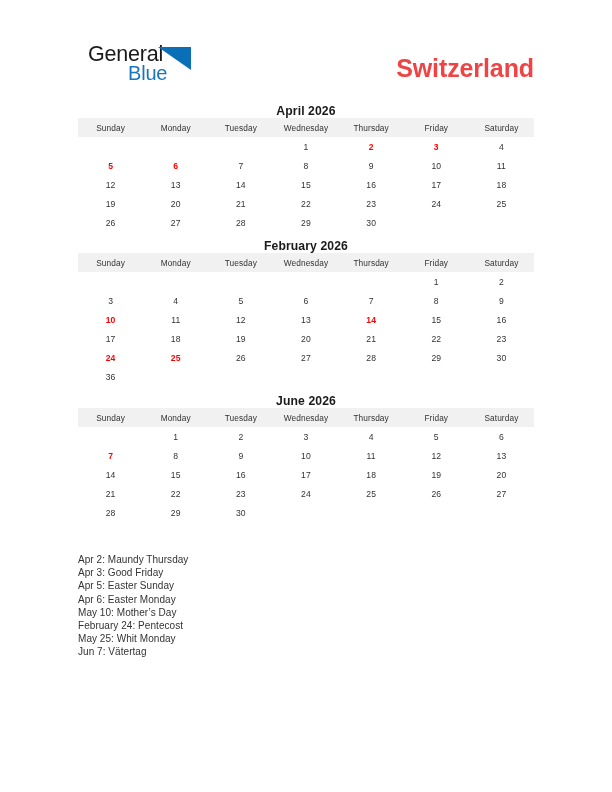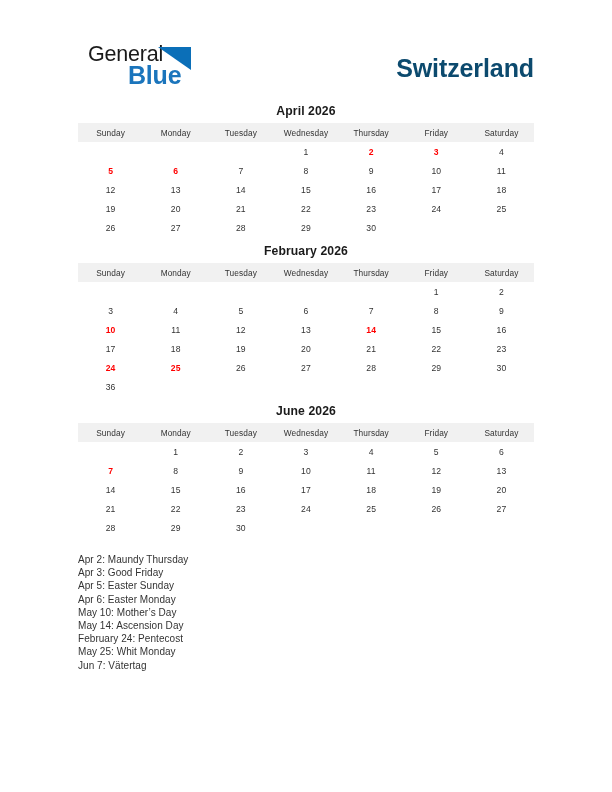--- a/index.html
+++ b/index.html
@@ -38,62 +38,61 @@
     font-size: 21.5px;
     letter-spacing: -0.2px;
     color: #1a1a1a;
     font-weight: normal;
     line-height: 1;
   }
   .logo-blue {
     position: absolute;
     left: 40px;
     top: 19px;
-    font-size: 25px;
+    font-size: 20px;
     letter-spacing: -0.2px;
     color: #1b75bc;
-    font-weight: bold;
+    font-weight: normal;
     line-height: 1;
     text-align: right;
   }
   .logo-triangle {
     position: absolute;
     left: 70px;
     top: 3px;
     width: 33px;
     height: 23px;
   }
   .page-title {
     position: absolute;
     right: 78px;
     top: 12px;
     font-size: 25px;
     font-weight: bold;
-    color: #0c4a6e;
+    color: #ef4444;
     letter-spacing: -0.1px;
     white-space: nowrap;
   }
 
   
   .calendars {
     position: absolute;
     left: 78px;
     top: 104px;
     width: 456px;
   }
   .month-block {
     width: 456px;
     margin-bottom: 7px;
   }
   .month-title {
     text-align: center;
     font-size: 12.2px;
     font-weight: bold;
     color: #1a1a1a;
-    padding-bottom: 5px;
     letter-spacing: 0.1px;
   }
   table.cal {
     border-collapse: collapse;
     width: 456px;
     table-layout: fixed;
   }
   table.cal th {
     background: #f1f1f1;
     font-size: 8.3px;
@@ -353,17 +352,16 @@
       </table>
     </div>
   </div>
 
 <div class="legend" id="legend">
     <div class="legend-item">Apr 2: Maundy Thursday</div>
     <div class="legend-item">Apr 3: Good Friday</div>
     <div class="legend-item">Apr 5: Easter Sunday</div>
     <div class="legend-item">Apr 6: Easter Monday</div>
     <div class="legend-item">May 10: Mother’s Day</div>
-    <div class="legend-item">May 14: Ascension Day</div>
     <div class="legend-item">February 24: Pentecost</div>
     <div class="legend-item">May 25: Whit Monday</div>
     <div class="legend-item">Jun 7: Vätertag</div>
   </div>
 
 </body></html>

